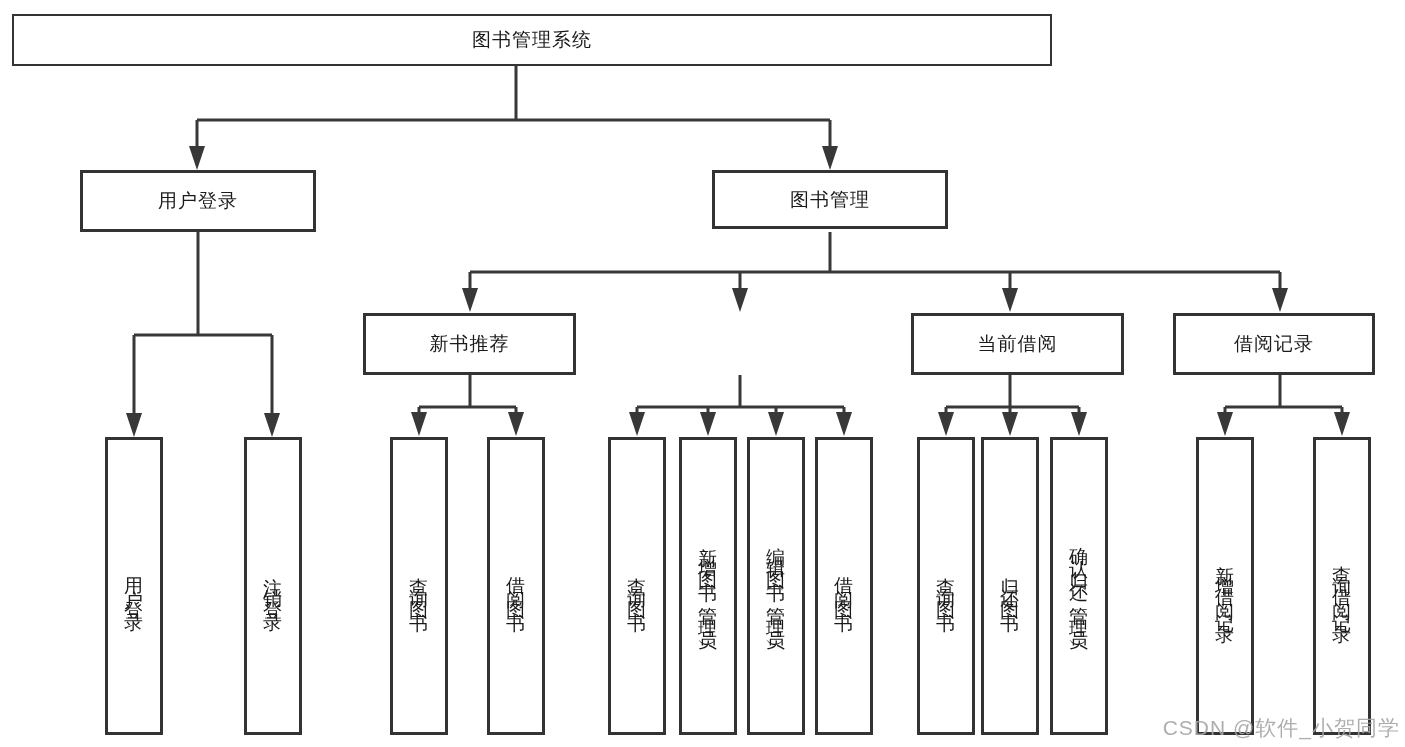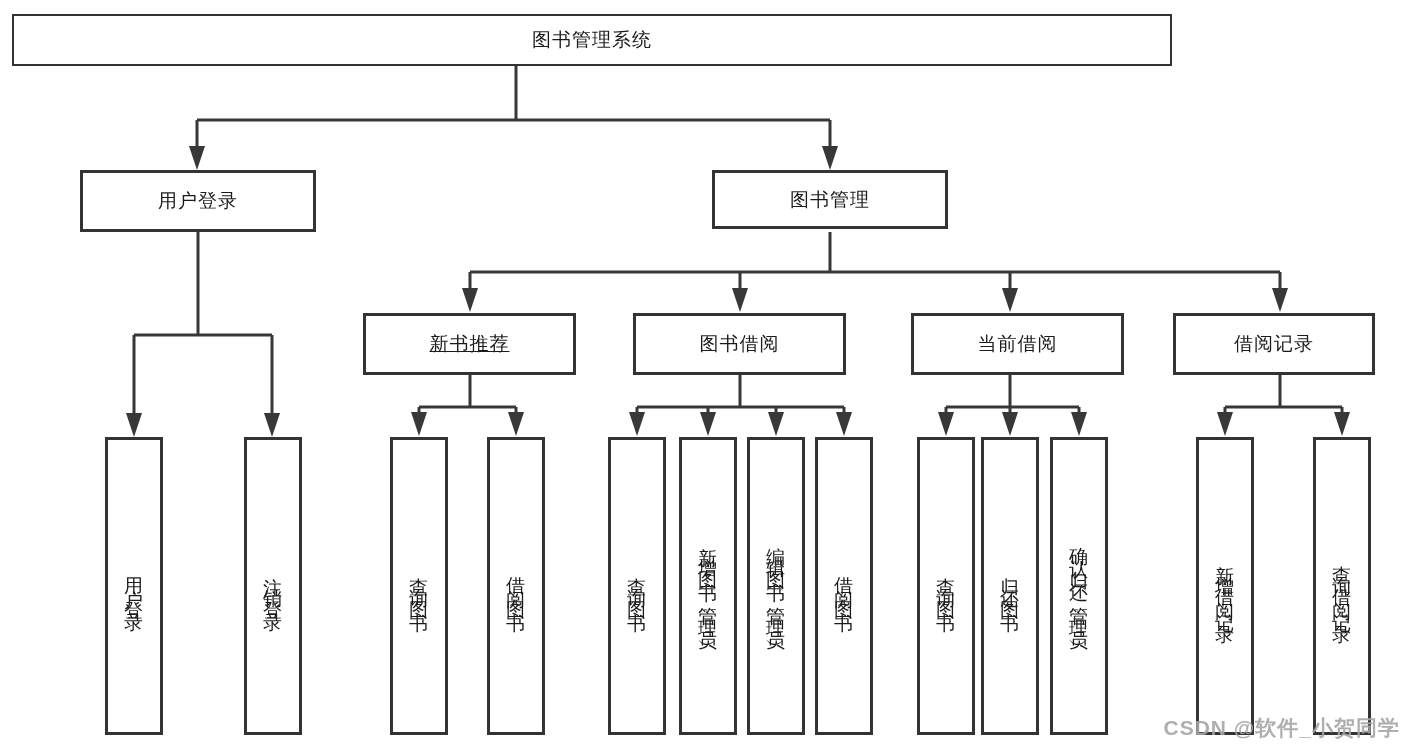--- a/index.html
+++ b/index.html
@@ -49,21 +49,20 @@
   }
   .watermark {
     position: absolute;
     right: 5px;
     bottom: 5px;
     font-size: 21px;
     color: rgba(165,165,165,0.9);
     letter-spacing: 1px;
     z-index: 10;
     white-space: nowrap;
-    font-weight: bold;
   }
 </style>
 </head>
 <body>
 
 <div class="stage">
 
   <svg class="connectors" viewBox="0 0 1405 747" xmlns="http://www.w3.org/2000/svg">
     <g stroke="#383838" stroke-width="3" fill="none">
 
@@ -97,27 +96,26 @@
       <polygon points="768,412 784,412 776,436"></polygon>
       <polygon points="836,412 852,412 844,436"></polygon>
       <polygon points="938,412 954,412 946,436"></polygon>
       <polygon points="1002,412 1018,412 1010,436"></polygon>
       <polygon points="1071,412 1087,412 1079,436"></polygon>
       <polygon points="1217,412 1233,412 1225,436"></polygon>
       <polygon points="1334,412 1350,412 1342,436"></polygon>
     </g>
   </svg>
 
-  <div class="hbox rootbox" style="left:12px; top:14px; width:1160px; height:52px;">图书管理系统</div>
+  <div class="hbox rootbox" style="left:12px; top:14px; width:1040px; height:52px;">图书管理系统</div>
 
   <div class="hbox" style="left:80px; top:170px; width:236px; height:62px;">用户登录</div>
   <div class="hbox" style="left:712px; top:170px; width:236px; height:59px;">图书管理</div>
 
-  <div class="hbox" style="left:363px; top:313px; width:213px; height:62px;text-decoration:underline;">新书推荐</div>
-  <div class="hbox" style="left:633px; top:313px; width:213px; height:62px;">图书借阅</div>
+  <div class="hbox" style="left:363px; top:313px; width:213px; height:62px;">新书推荐</div>
   <div class="hbox" style="left:903px; top:313px; width:213px; height:62px;margin-left:8px;">当前借阅</div>
   <div class="hbox" style="left:1173px; top:313px; width:202px; height:62px;">借阅记录</div>
 
   <div class="vbox" style="left:105px;">用户登录</div>
   <div class="vbox" style="left:244px;">注销登录</div>
 
   <div class="vbox" style="left:390px;">查询图书</div>
   <div class="vbox" style="left:487px;">借阅图书</div>
 
   <div class="vbox" style="left:608px;">查询图书</div>

